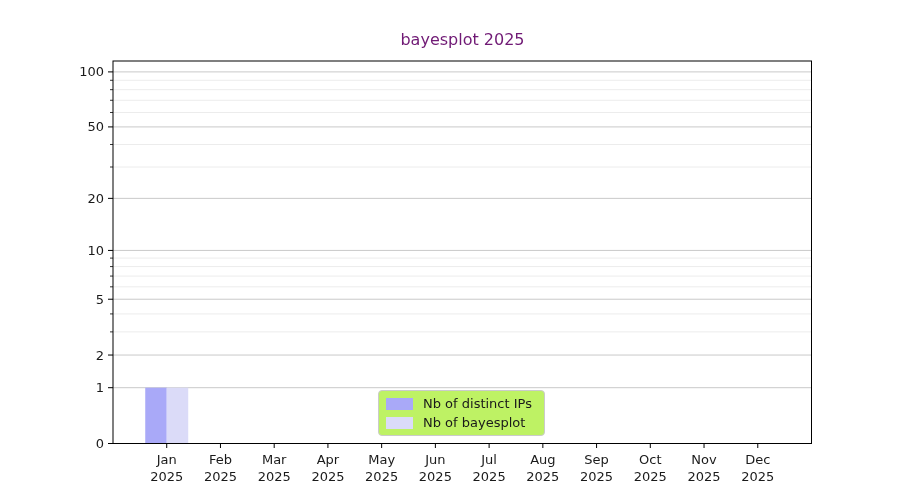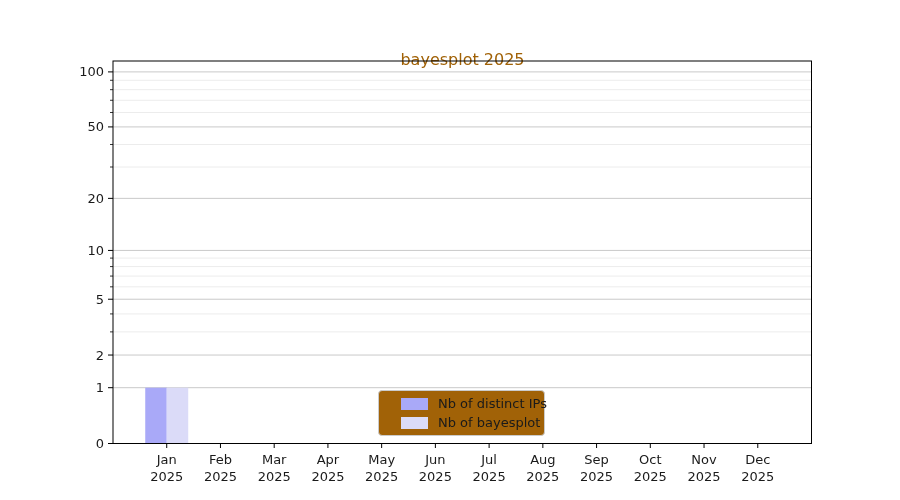--- a/index.html
+++ b/index.html
@@ -1,28 +1,28 @@
 <!DOCTYPE html>
 <html><head>
 <meta charset="utf-8">
 <style>
   html,body{margin:0;padding:0;background:#fff;}
   .figure{
     position:relative;width:900px;height:500px;background:#ffffff;overflow:hidden;
     font-family:"DejaVu Sans","Liberation Sans",sans-serif;
   }
   .chart-title{
-    position:absolute;left:113px;width:699px;top:50px;text-align:center;
-    font-size:16px;color:#a16207;white-space:nowrap;
+    position:absolute;left:113px;width:699px;top:30px;text-align:center;
+    font-size:16px;color:#701a75;white-space:nowrap;
   }
   .plot-svg{position:absolute;left:0;top:0;}
   .legend{
     position:absolute;left:378px;top:390px;width:167px;height:46px;box-sizing:border-box;
-    background:#a16207;border:1px solid #cbcbcb;border-radius:4px;
-    padding:5px 22px;display:flex;flex-direction:column;justify-content:space-between;
+    background:#bef264;border:1px solid #cbcbcb;border-radius:4px;
+    padding:5px 7px;display:flex;flex-direction:column;justify-content:space-between;
   }
   .legend-row{display:flex;align-items:center;}
   .legend-swatch{width:27px;height:12px;flex:0 0 27px;}
   .legend-label{font-size:13px;color:#1a1a1a;margin-left:10px;white-space:nowrap;}
 </style>
 </head>
 <body>
 
 <div class="figure">
   <div class="chart-title">bayesplot 2025</div>

